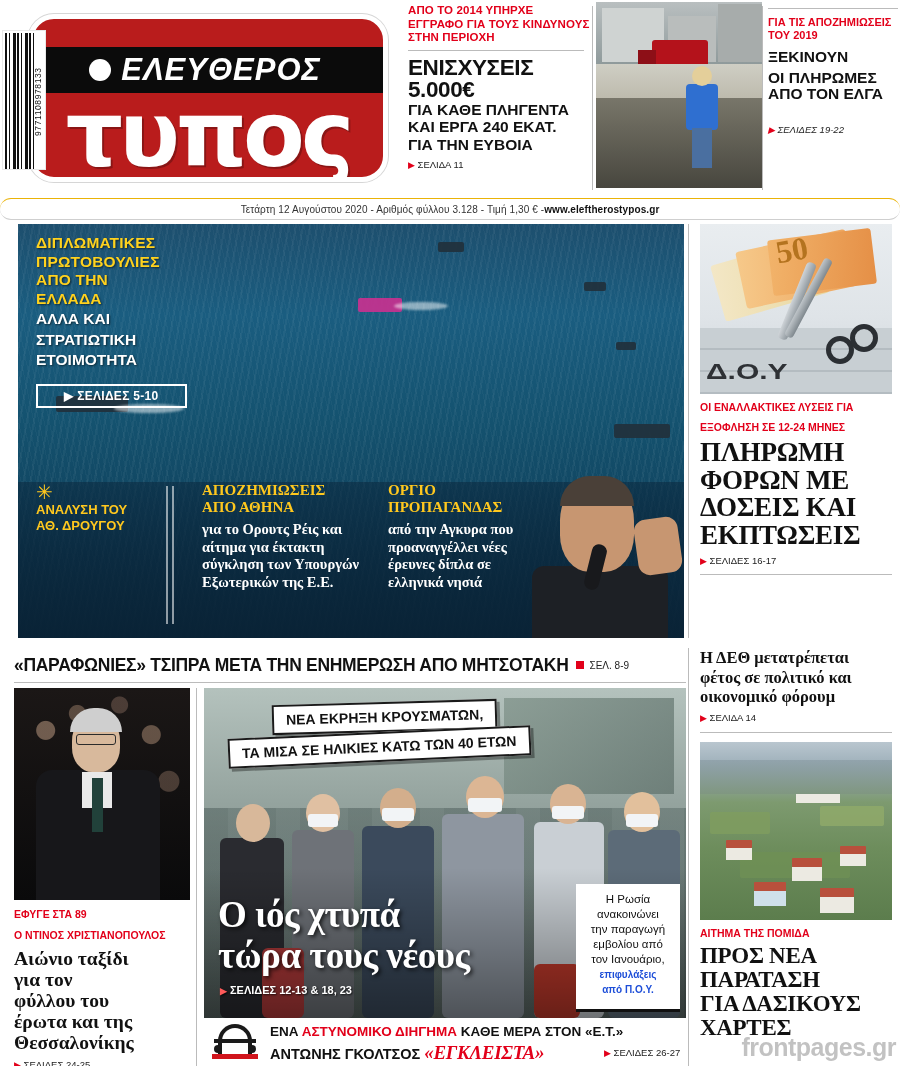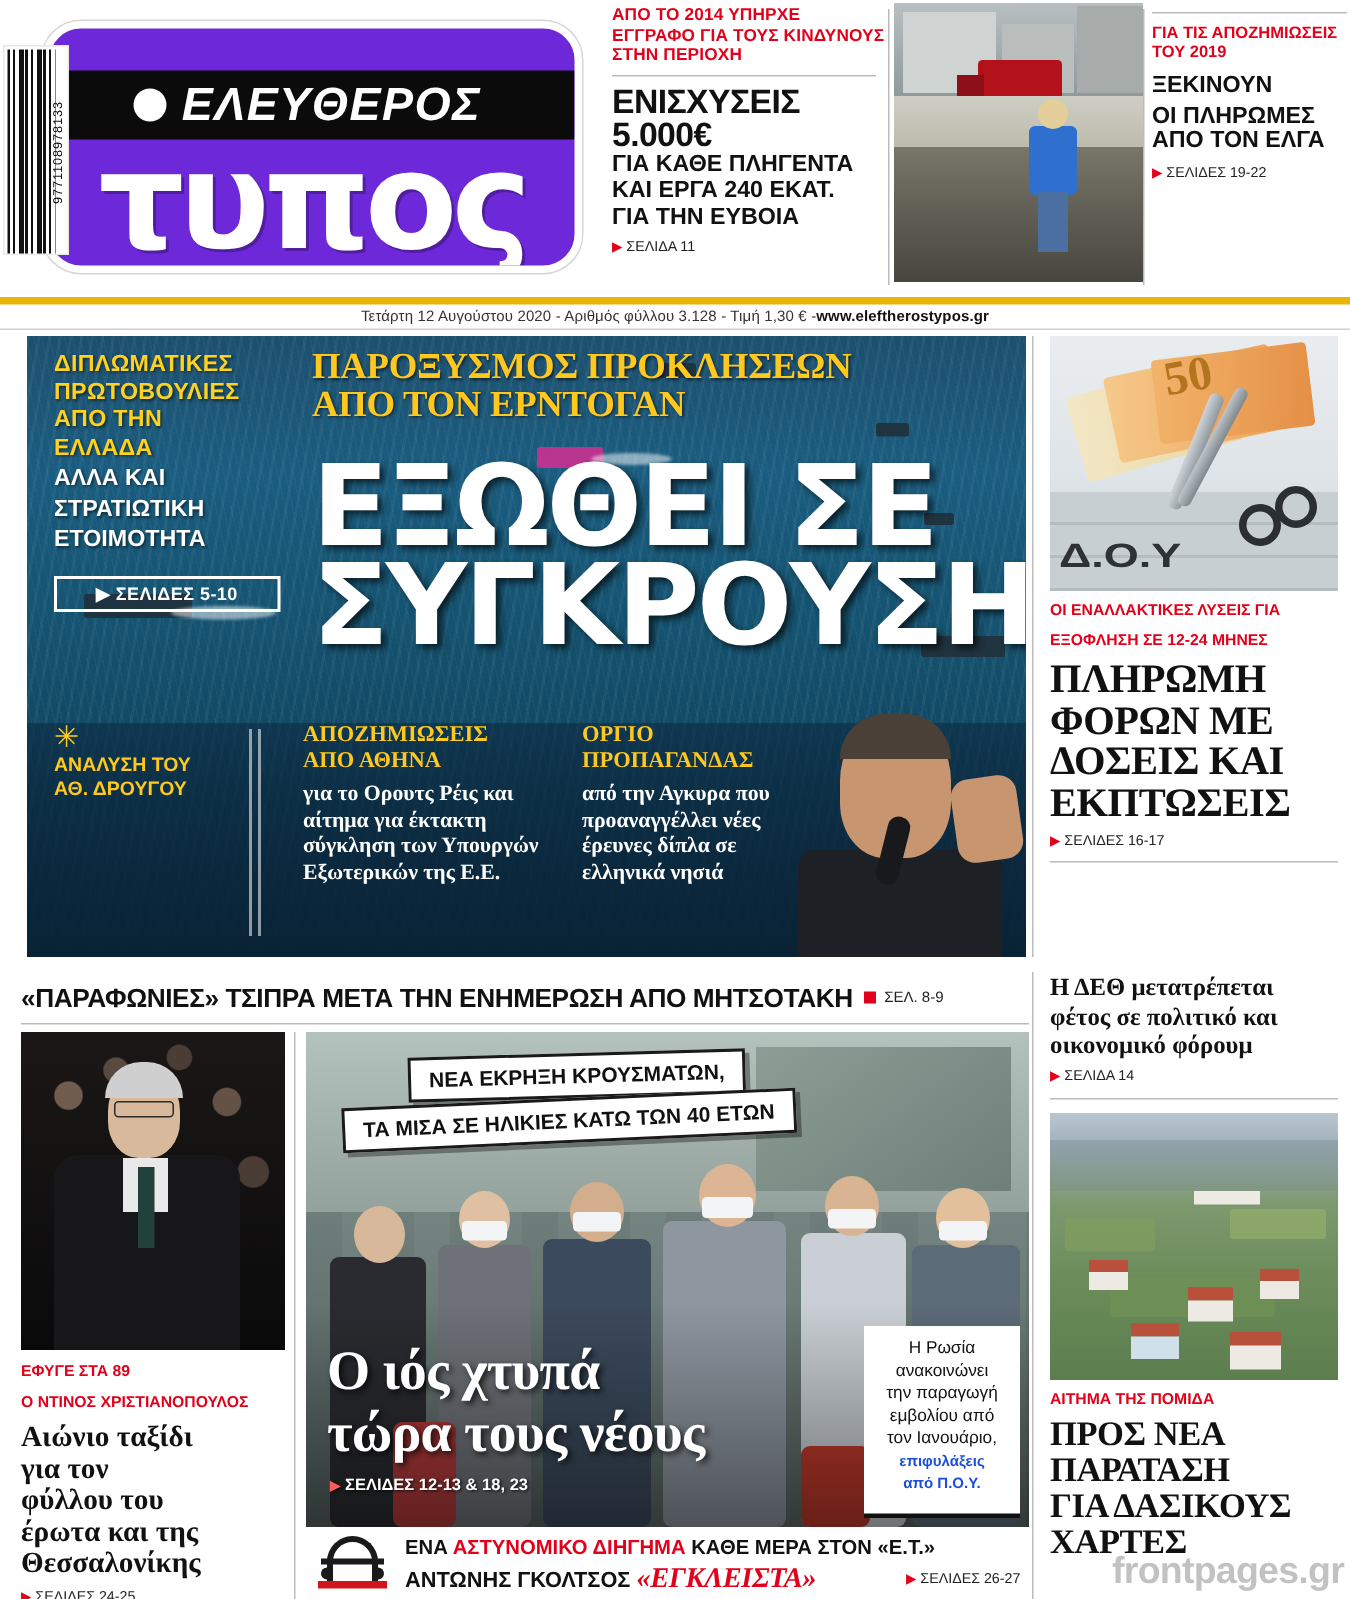--- a/index.html
+++ b/index.html
@@ -19,21 +19,21 @@
   .barcode .bars { position:absolute; left:2px; top:2px; width:32px; height:136px;
     background:
       repeating-linear-gradient(90deg,#111 0 2px,#fff 2px 4px,#111 4px 5px,#fff 5px 8px,#111 8px 11px,#fff 11px 12px);
   }
   .barcode .bc-num { position:absolute; right:1px; top:6px; width:12px; height:130px;
     font-size:8.5px; letter-spacing:.6px; color:#111; writing-mode:vertical-rl;
     text-orientation:mixed; transform:rotate(180deg); font-family:"Liberation Sans",sans-serif;
     display:flex; align-items:center; justify-content:center; }
 
   .logo-box { position:absolute; left:28px; top:14px; width:360px; height:168px;
-    background:#6d28d9; border-radius:26px; border:5px solid #fff;
+    background:#b91c1c; border-radius:26px; border:5px solid #fff;
     box-shadow:0 0 0 1px #d6d6d6; overflow:hidden; z-index:3;text-decoration:underline; }
   .logo-black { position:absolute; left:0; top:28px; width:100%; height:46px; background:#0b0b0b; }
   .logo-el { position:absolute; left:0; top:28px; width:100%; height:46px;
     display:flex; align-items:center; justify-content:center; gap:10px; }
   .logo-dot { width:22px; height:22px; border-radius:50%; background:#fff; flex:0 0 auto; margin-left:-6px;}
   .logo-el span { color:#fff; font-size:31px; font-weight:bold; font-style:italic;
     letter-spacing:1px; font-family:"Liberation Sans",sans-serif; }
   .logo-typos { position:absolute; left:0; top:66px; width:100%; height:100px;
     display:flex; align-items:center; justify-content:center; }
   .logo-typos span { color:#fff; font-size:90px; line-height:88px; font-weight:bold;
@@ -76,29 +76,29 @@
   .agro .a1 { color:#3aa03a; font-size:20px; font-weight:bold; font-family:"Liberation Serif",serif;
     font-style:italic; letter-spacing:-.3px; }
   .agro .a2 { color:#3aa03a; font-size:17px; font-family:"Liberation Serif",serif; margin-top:-3px;}
   .leaf { position:absolute; right:4px; top:6px; width:30px; height:46px;
     background:#5fbf4f; border-radius:50% 10% 50% 10%; transform:rotate(14deg); }
   .leaf:after { content:""; position:absolute; left:14px; top:4px; width:1.5px; height:36px;
     background:#cfe9c6; transform:rotate(8deg); }
   .top-right .rule { border-top:1px solid #bbb; margin:4px 0 7px 0; }
   .top-right .kick { color:#e2001a; font-size:11px; font-weight:bold; line-height:13px; }
   .top-right .h { color:#111; font-size:15.5px; font-weight:bold; line-height:16.5px; margin-top:7px;}
-  .top-right .pg { color:#222; font-size:9.5px; margin-top:7px; }
+  .top-right .pg { color:#222; font-size:9.5px; margin-top:21px;font-style:italic; }
 
   .vline-top { position:absolute; left:762px; top:6px; width:1px; height:184px; background:#bbb; }
   .vline-top2 { position:absolute; left:592px; top:6px; width:1px; height:184px; background:#bbb; }
 
   .dateline { position:absolute; left:0; top:198px; width:900px; height:22px;
-    border-top:5px solid #eab308; border-bottom:1px solid #cfcfcf;
+    border-top:1px solid #eab308; border-bottom:1px solid #cfcfcf;
     display:flex; align-items:center; justify-content:center;
-    font-size:10px; color:#333; letter-spacing:.1px; }
+    font-size:10px; color:#333; letter-spacing:.1px;border-radius:11px; }
   .dateline b { font-weight:bold; color:#111; }
 
   
   .hero { position:absolute; left:18px; top:224px; width:666px; height:414px; overflow:hidden;
     background:linear-gradient(180deg,#1d4f6e 0%,#1a5d80 22%,#14526f 48%,#0f3f5a 78%,#0c3148 100%); }
   .sea-tex { position:absolute; inset:0;
     background-image:
       repeating-linear-gradient(100deg, rgba(255,255,255,.045) 0 2px, rgba(0,0,0,0) 2px 7px),
       repeating-linear-gradient(78deg, rgba(255,255,255,.03) 0 1px, rgba(0,0,0,0) 1px 5px); }
   .hero-dark { position:absolute; left:0; top:258px; width:100%; height:156px;
@@ -375,28 +375,20 @@
       <div class="hl-y">ΔΙΠΛΩΜΑΤΙΚΕΣ</div>
       <div class="hl-y">ΠΡΩΤΟΒΟΥΛΙΕΣ</div>
       <div class="hl-y">ΑΠΟ ΤΗΝ</div>
       <div class="hl-y">ΕΛΛΑΔΑ</div>
       <div class="hl-w">ΑΛΛΑ ΚΑΙ</div>
       <div class="hl-w">ΣΤΡΑΤΙΩΤΙΚΗ</div>
       <div class="hl-w">ΕΤΟΙΜΟΤΗΤΑ</div>
       <div class="pgbox">▶ <span>ΣΕΛΙΔΕΣ 5-10</span></div>
     </div>
 
-    <div class="hero-main">
-      <div class="hm-kick">ΠΑΡΟΞΥΣΜΟΣ ΠΡΟΚΛΗΣΕΩΝ</div>
-      <div class="hm-kick">ΑΠΟ ΤΟΝ ΕΡΝΤΟΓΑΝ</div>
-      <div class="hm-big">
-        <span>ΕΞΩΘΕΙ ΣΕ</span>
-        <span class="l2">ΣΥΓΚΡΟΥΣΗ</span>
-      </div>
-    </div>
 
     <div class="hdiv" style="left:148px;"></div>
     <div class="hdiv" style="left:154px;"></div>
 
     <div class="hero-cols">
       <div class="hc hc-a">
         <div class="star">✳</div>
         <div class="ky">ΑΝΑΛΥΣΗ ΤΟΥ</div>
         <div class="ky">ΑΘ. ΔΡΟΥΓΟΥ</div>
       </div>

